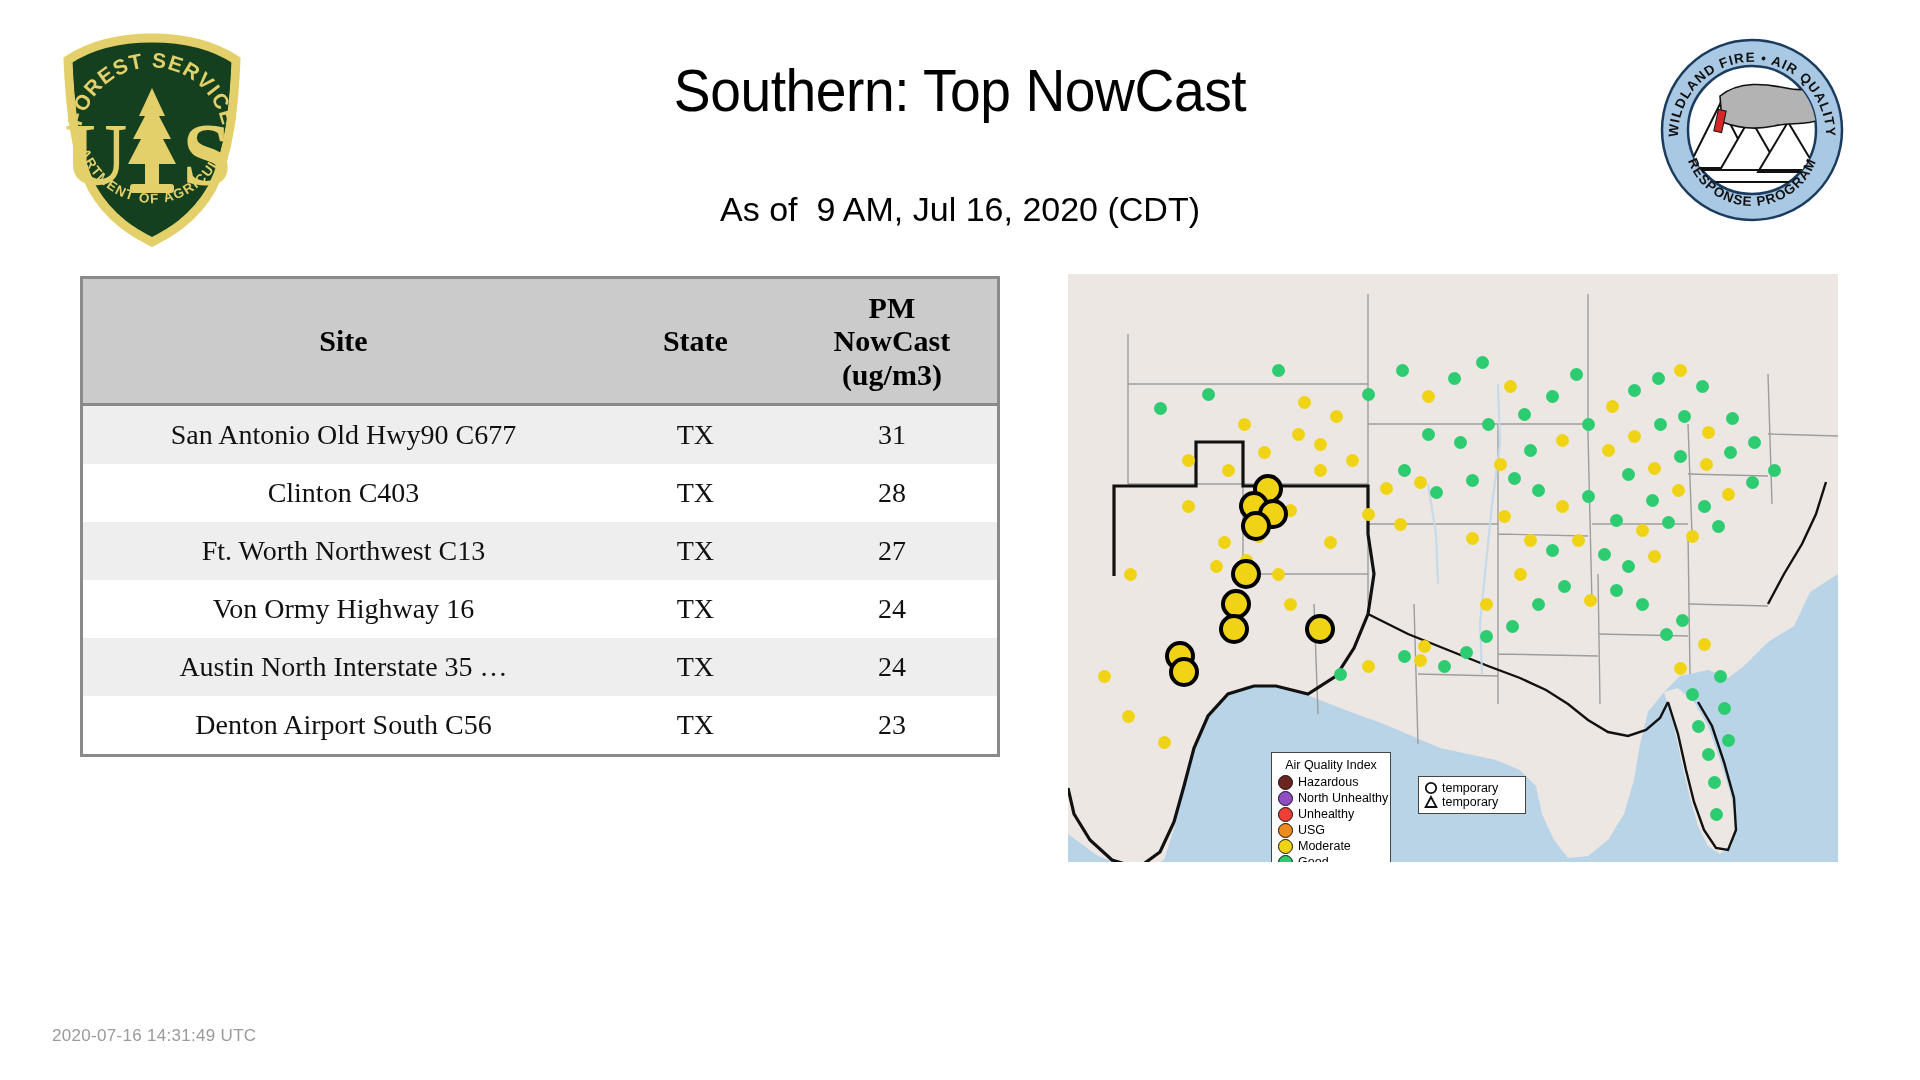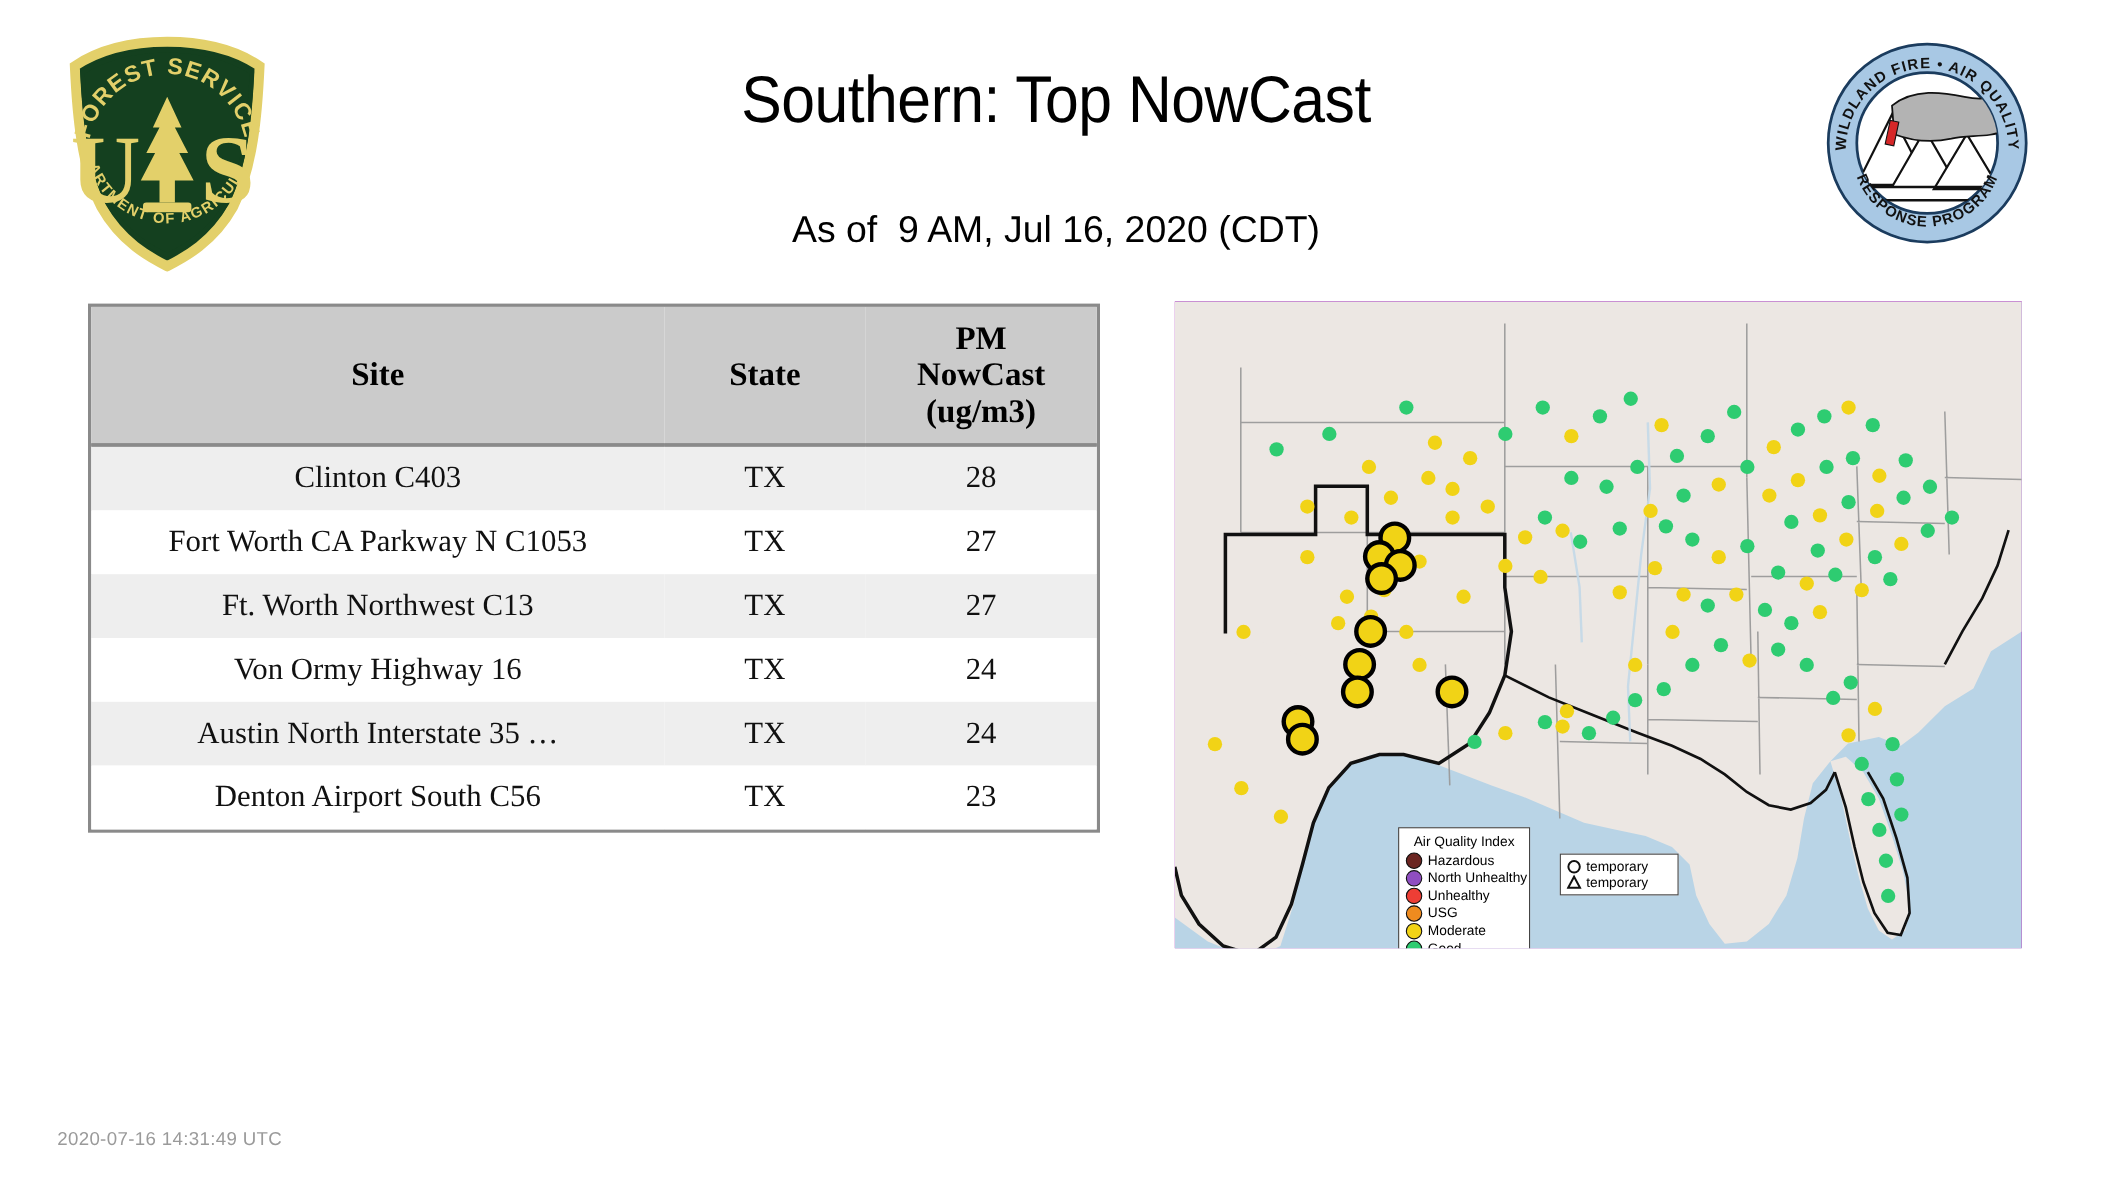--- a/index.html
+++ b/index.html
@@ -79,21 +79,21 @@
   
   .timestamp{
     position:absolute;left:52px;top:1026px;
     font-family:Liberation Sans, sans-serif;
     font-size:17px;color:#9a9a9a;letter-spacing:0.3px;
   }
 
   
   .mapbox{
     position:absolute;left:1068px;top:274px;width:770px;height:588px;
-    background:#a21caf;
+    background:#0c4a6e;
     overflow:hidden;
   }
   .mapbox svg.basemap{position:absolute;left:0;top:0;width:770px;height:760px;}
   .dot{position:absolute;border-radius:50%;}
   .dot.small{width:13px;height:13px;}
   .dot.big{width:30px;height:30px;border:4px solid #000;box-sizing:border-box;}
 
   
   .aqi-legend{
     position:absolute;left:203px;top:478px;width:120px;
@@ -189,28 +189,28 @@
           <th class="col-state">State</th>
           <th class="col-pm">
             <div>PM</div>
             <div>NowCast</div>
             <div>(ug/m3)</div>
           </th>
         </tr>
       </thead>
       <tbody id="table-body">
           <tr>
+            <td>San Antonio Old Hwy90 C677</td>
+            <td>TX</td>
+            <td>31</td>
+          </tr>
+          <tr>
             <td>Clinton C403</td>
             <td>TX</td>
             <td>28</td>
-          </tr>
-          <tr>
-            <td>Fort Worth CA Parkway N C1053</td>
-            <td>TX</td>
-            <td>27</td>
           </tr>
           <tr>
             <td>Ft. Worth Northwest C13</td>
             <td>TX</td>
             <td>27</td>
           </tr>
           <tr>
             <td>Von Ormy Highway 16</td>
             <td>TX</td>
             <td>24</td>

